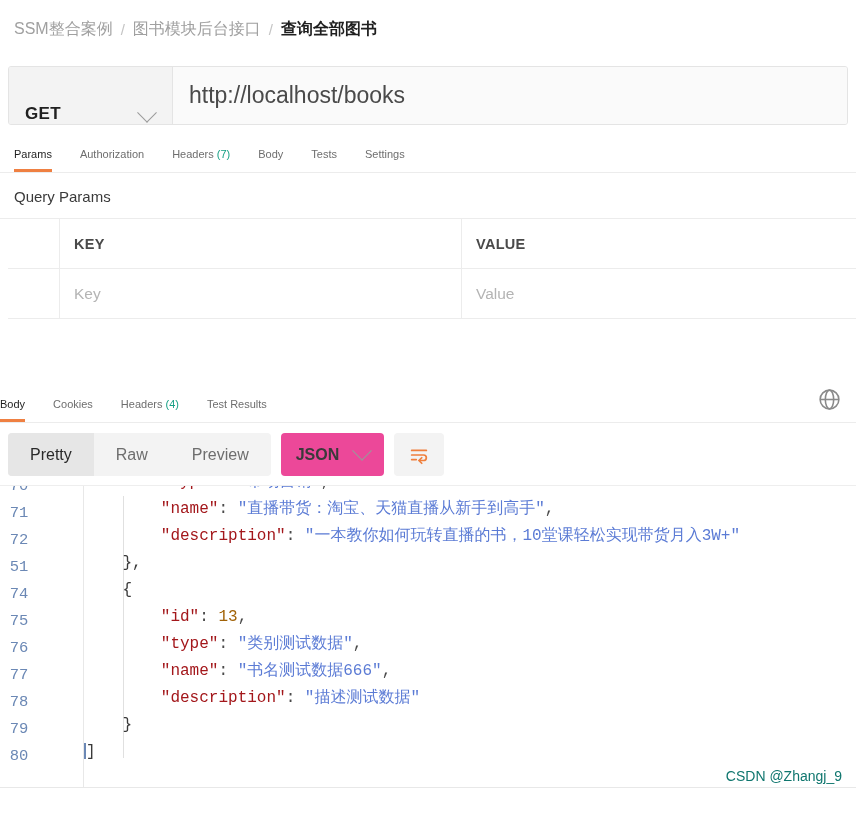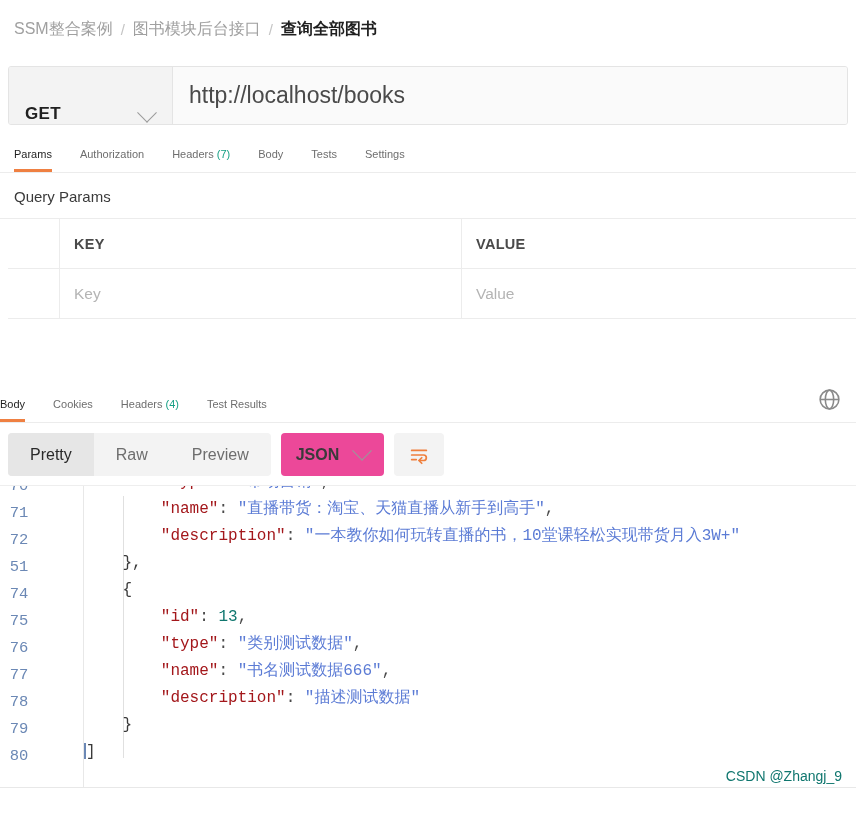--- a/index.html
+++ b/index.html
@@ -291,21 +291,21 @@
   .indent-rule {
     position: absolute;
     left: 123px;
     top: 10px;
     bottom: 30px;
     width: 1px;
     background: #e0e0e0;
   }
   .k { color: #a3171b; }
   .s { color: #5b7bd5; }
-  .n { color: #0f766e; }
+  .n { color: #a16207; }
   .p { color: #4a4a4a; }
   .b { color: #3a3a3a; }
 
   .watermark {
     position: absolute;
     right: 14px;
     bottom: 4px;
     font-size: 14px;
     color: #0f766e;
     font-family: "Liberation Sans", sans-serif;

